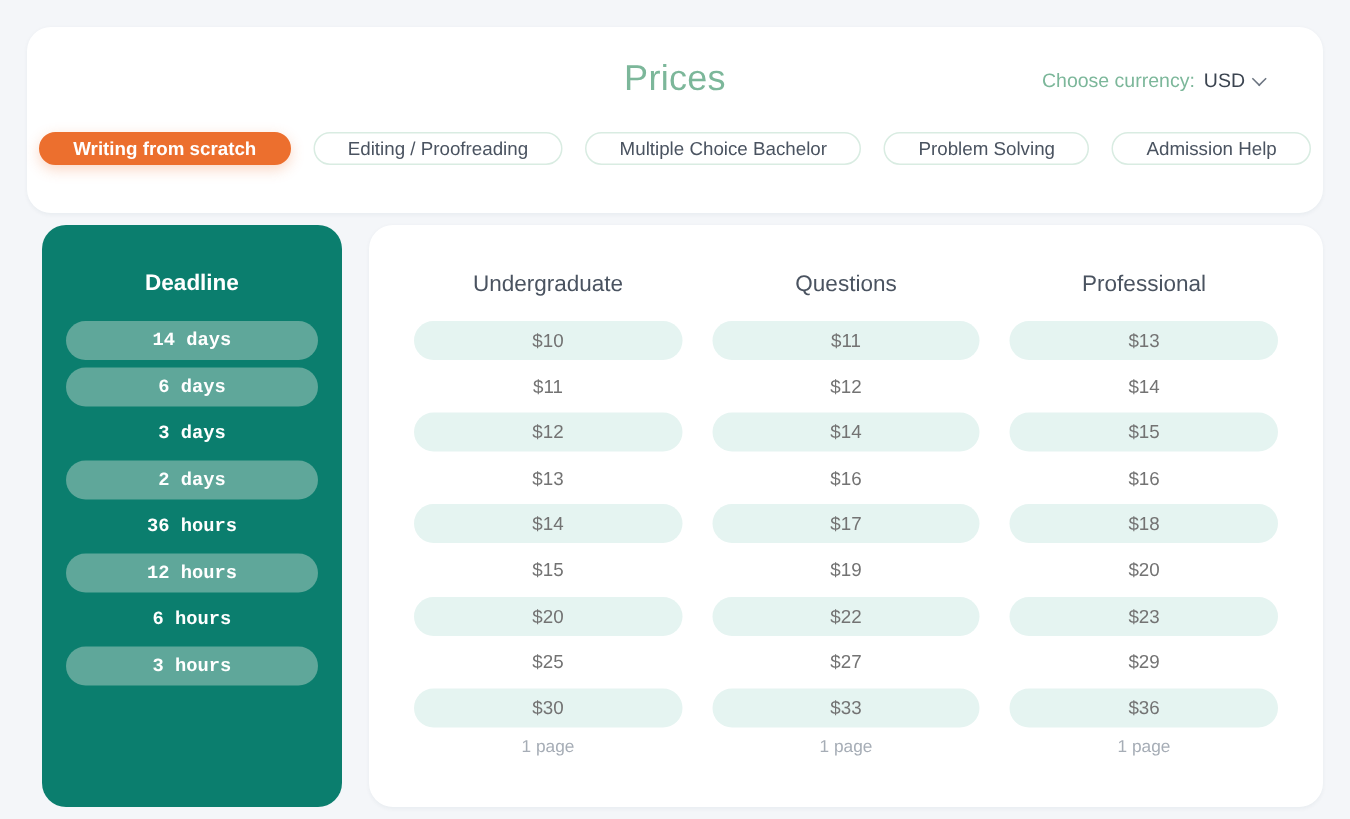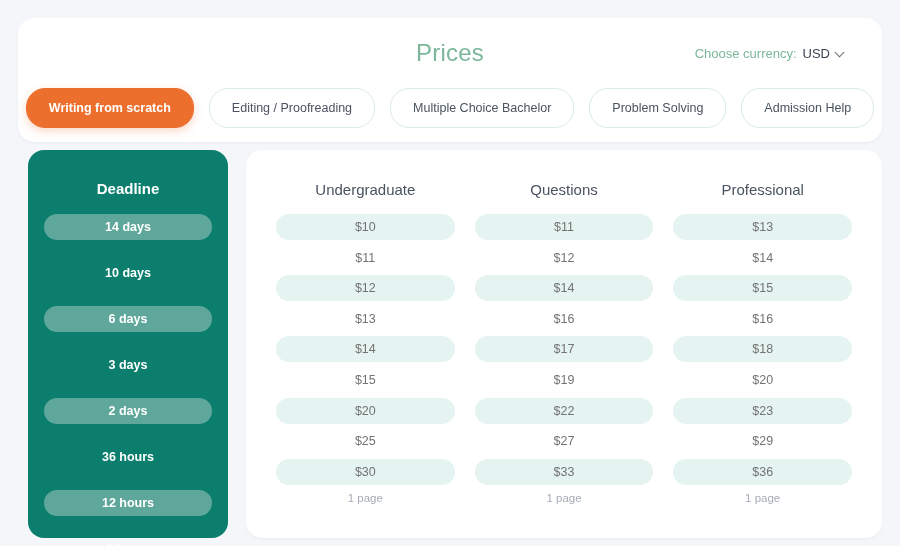--- a/index.html
+++ b/index.html
@@ -72,21 +72,21 @@
     position: absolute;
     left: 0;
     top: 70px;
     width: 100%;
     display: flex;
     justify-content: center;
     gap: 15px;
     padding: 0 18px;
   }
   .tab {
-    height: 40px;
+    height: 22px;
     border-radius: 19px;
     display: flex;
     align-items: center;
     justify-content: center;
     font-size: 12.5px;
     color: #4a5360;
     background: #ffffff;
     border: 1px solid #d9ece2;
     padding: 0 22px;
     cursor: pointer;
@@ -134,22 +134,23 @@
   .deadline-list { padding: 0 16px; }
   .deadline-row {
     height: 26px;
     border-radius: 13px;
     display: flex;
     align-items: center;
     justify-content: center;
     color: #ffffff;
     font-size: 12.5px;
     font-weight: bold;
-    margin-bottom: 20px;
+    margin-bottom: 5px;
     cursor: pointer;
+    font-family: Liberation Mono, monospace;
   }
   .deadline-row.alt { background: #5fa79a; }
 
   
   .price-columns {
     display: flex;
     width: 100%;
     padding: 0 20px;
   }
   .price-col {
@@ -202,21 +203,20 @@
       <div class="tab">Multiple Choice Bachelor</div>
       <div class="tab">Problem Solving</div>
       <div class="tab">Admission Help</div>
     </div>
 </div>
 
 <div class="deadline-panel">
   <div class="deadline-title">Deadline</div>
   <div class="deadline-list">
       <div class="deadline-row alt">14 days</div>
-      <div class="deadline-row">10 days</div>
       <div class="deadline-row alt">6 days</div>
       <div class="deadline-row">3 days</div>
       <div class="deadline-row alt">2 days</div>
       <div class="deadline-row">36 hours</div>
       <div class="deadline-row alt">12 hours</div>
       <div class="deadline-row">6 hours</div>
       <div class="deadline-row alt">3 hours</div>
     </div>
 </div>
 

